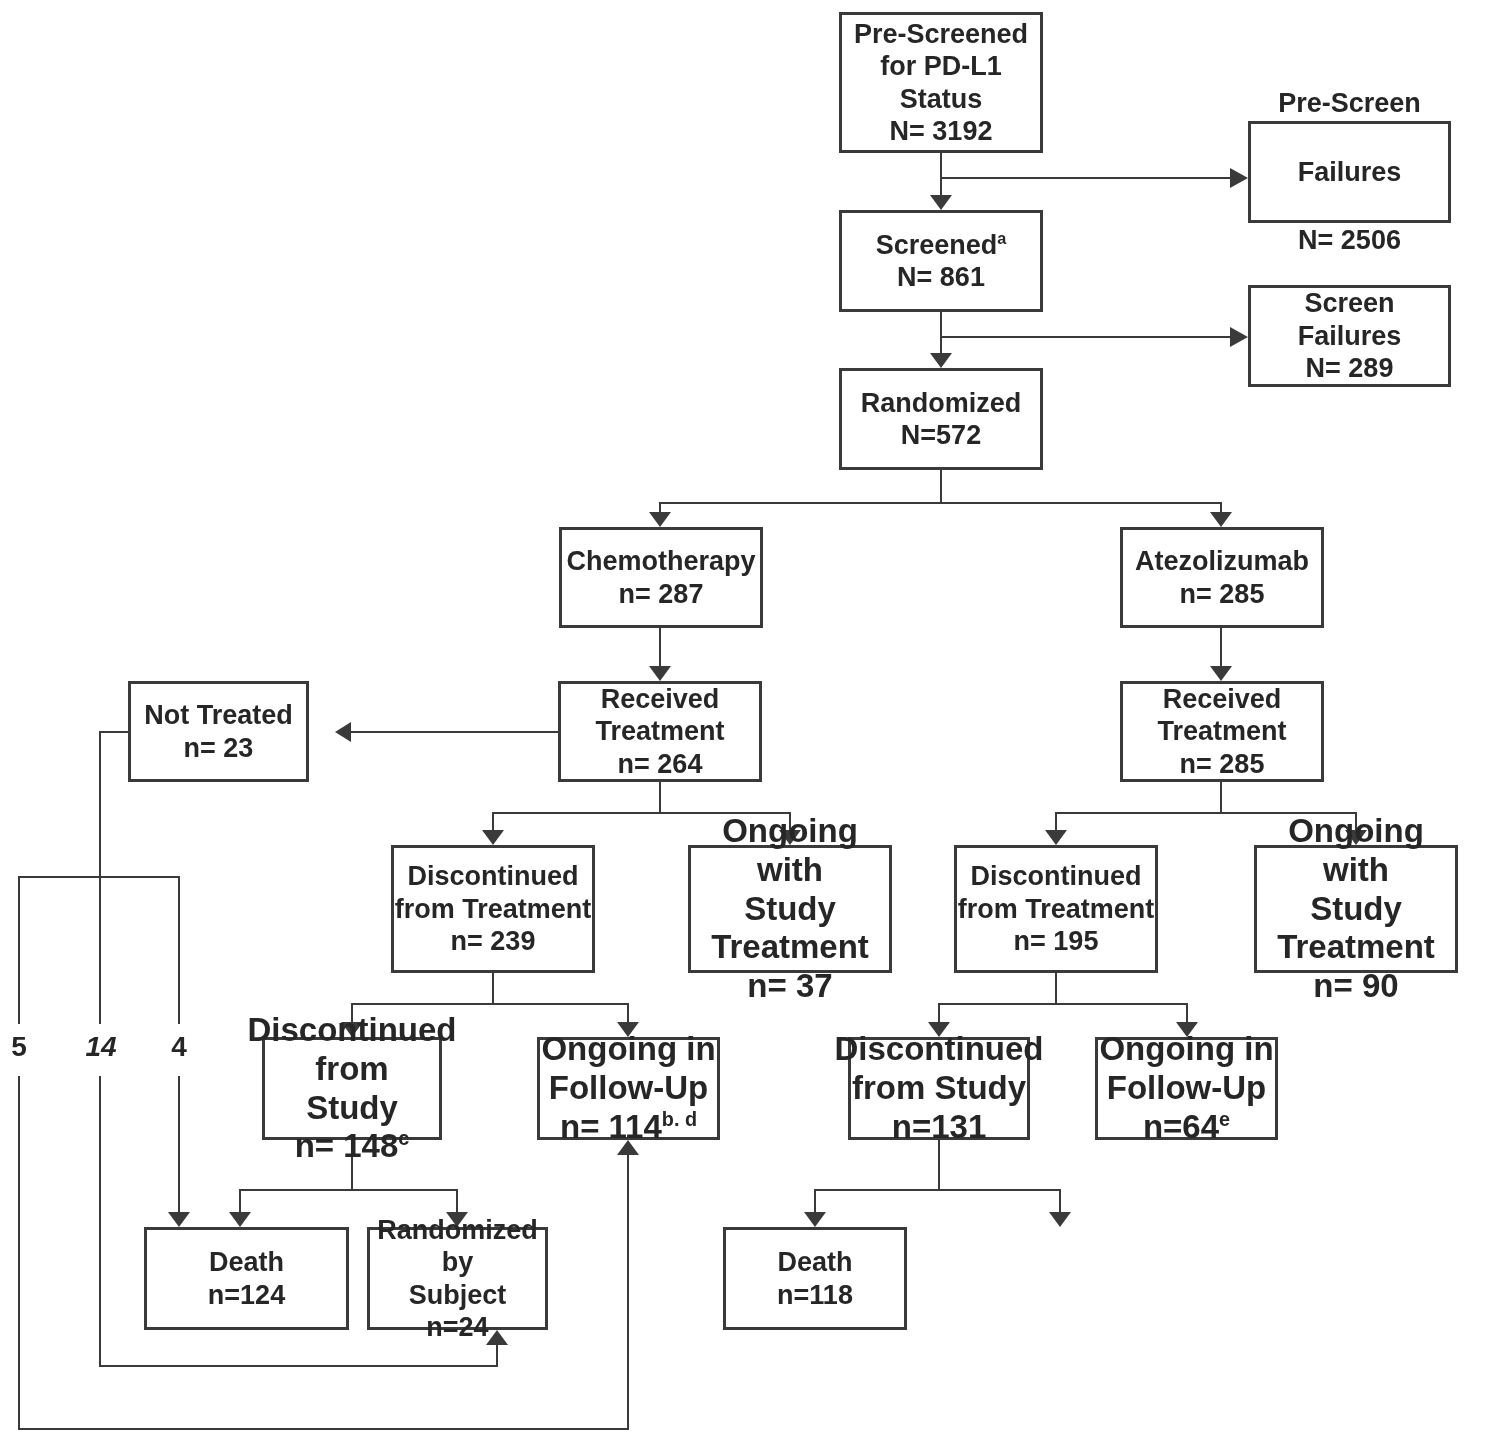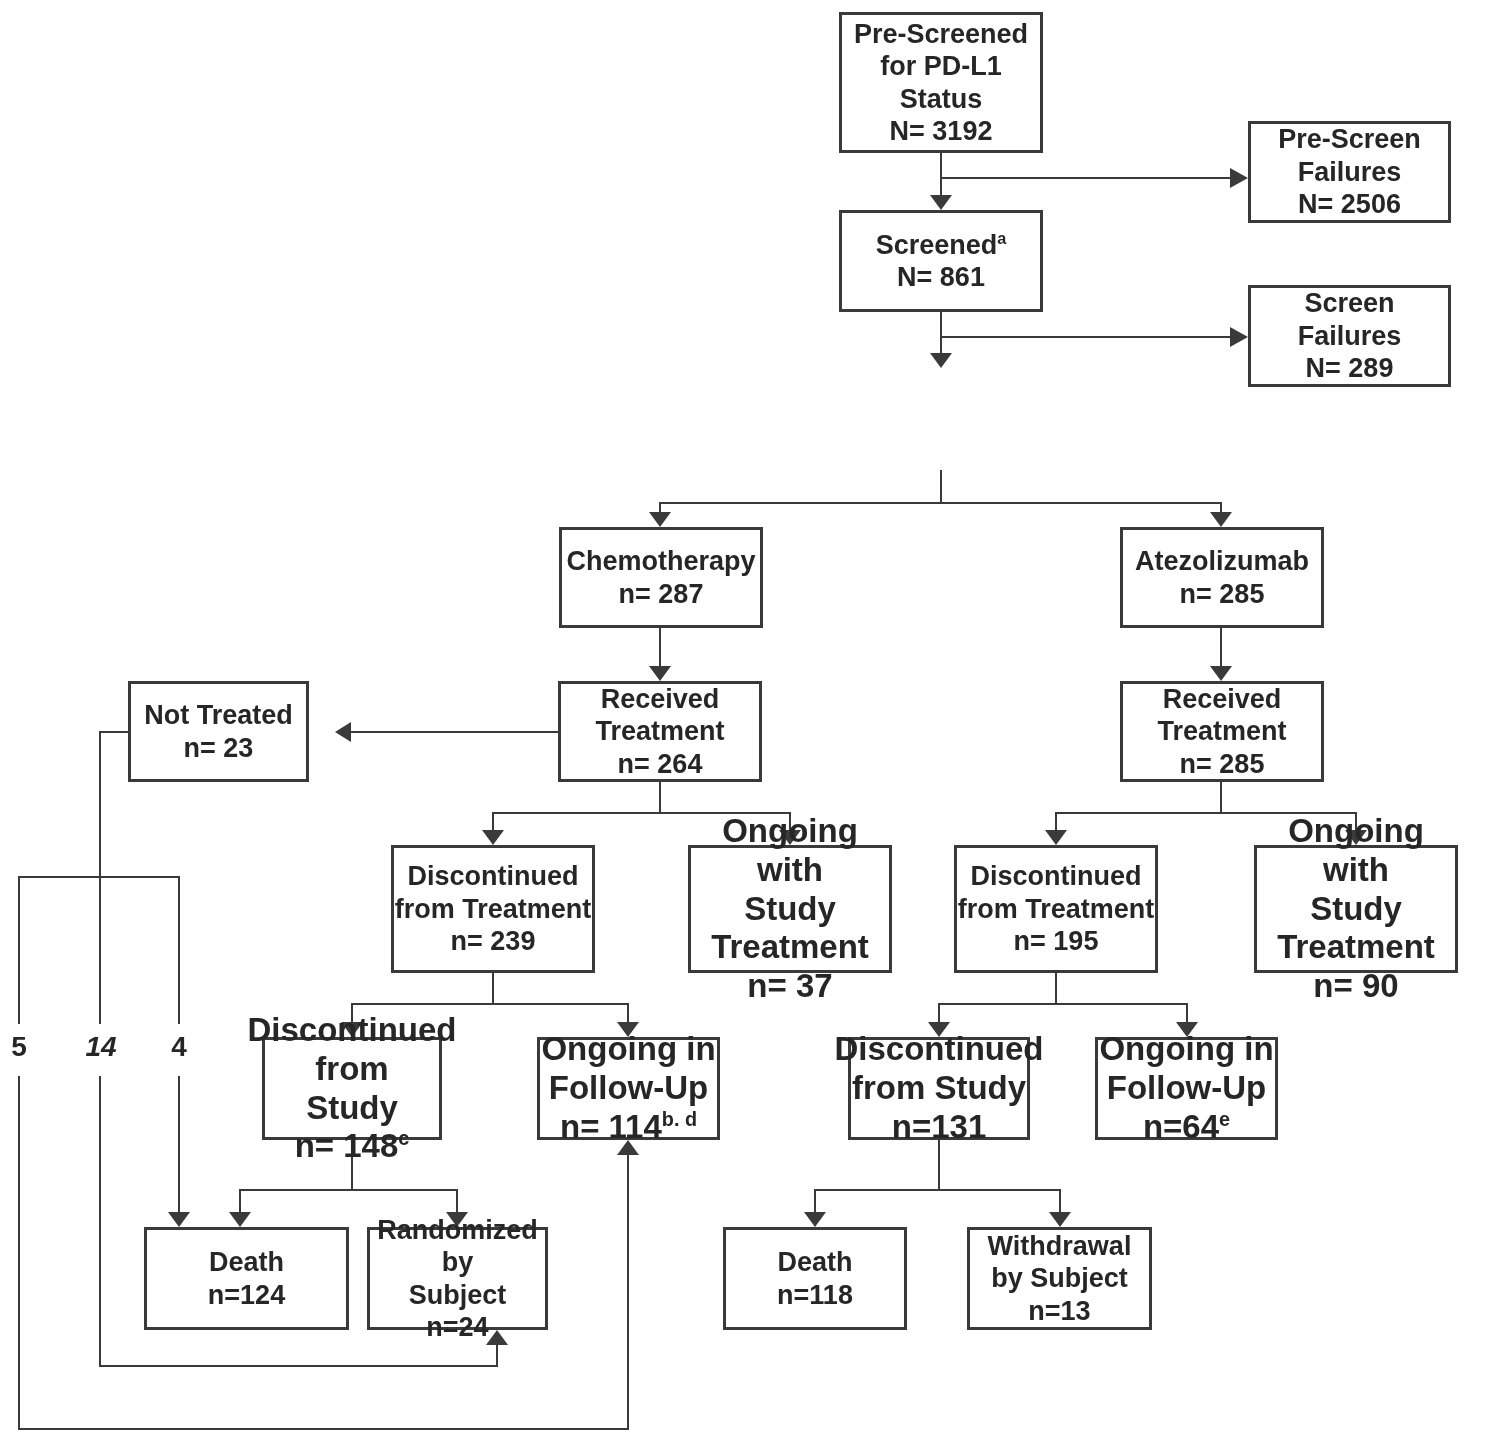--- a/index.html
+++ b/index.html
@@ -165,37 +165,41 @@
   <div class="branch-label" style="left:80px;top:1031px;width:42px;font-style:italic;">14</div>
   <div class="branch-label" style="left:162px;top:1031px;width:34px;">4</div>
 
   <div class="box" style="left:839px;top:12px;width:204px;height:141px;">
     <div>Pre-Screened</div>
     <div>for PD-L1</div>
     <div>Status</div>
     <div>N= 3192</div>
   </div>
 
-  <div class="box" style="left:1248px;top:121px;width:203px;height:102px;">
+  <div class="box" style="left:1248px;top:121px;width:203px;height:102px;gap:36px;">
     <div>Pre-Screen</div>
     <div>Failures</div>
     <div>N= 2506</div>
   </div>
 
   <div class="box" style="left:839px;top:210px;width:204px;height:102px;">
     <div><span>Screened</span><sup>a</sup></div>
     <div>N= 861</div>
   </div>
 
   <div class="box" style="left:1248px;top:285px;width:203px;height:102px;">
     <div>Screen</div>
     <div>Failures</div>
     <div>N= 289</div>
   </div>
 
+  <div class="box" style="left:839px;top:368px;width:204px;height:102px;">
+    <div>Randomized</div>
+    <div>N=572</div>
+  </div>
 
   <div class="box" style="left:559px;top:527px;width:204px;height:101px;">
     <div>Chemotherapy</div>
     <div>n= 287</div>
   </div>
 
   <div class="box" style="left:1120px;top:527px;width:204px;height:101px;">
     <div>Atezolizumab</div>
     <div>n= 285</div>
   </div>
@@ -276,19 +280,14 @@
     <div>Randomized by</div>
     <div>Subject</div>
     <div>n=24</div>
   </div>
 
   <div class="box" style="left:723px;top:1227px;width:184px;height:103px;">
     <div>Death</div>
     <div>n=118</div>
   </div>
 
-  <div class="box" style="left:967px;top:1227px;width:185px;height:103px;">
-    <div>Withdrawal</div>
-    <div>by Subject</div>
-    <div>n=13</div>
-  </div>
 
 </div>
 
 </body></html>

